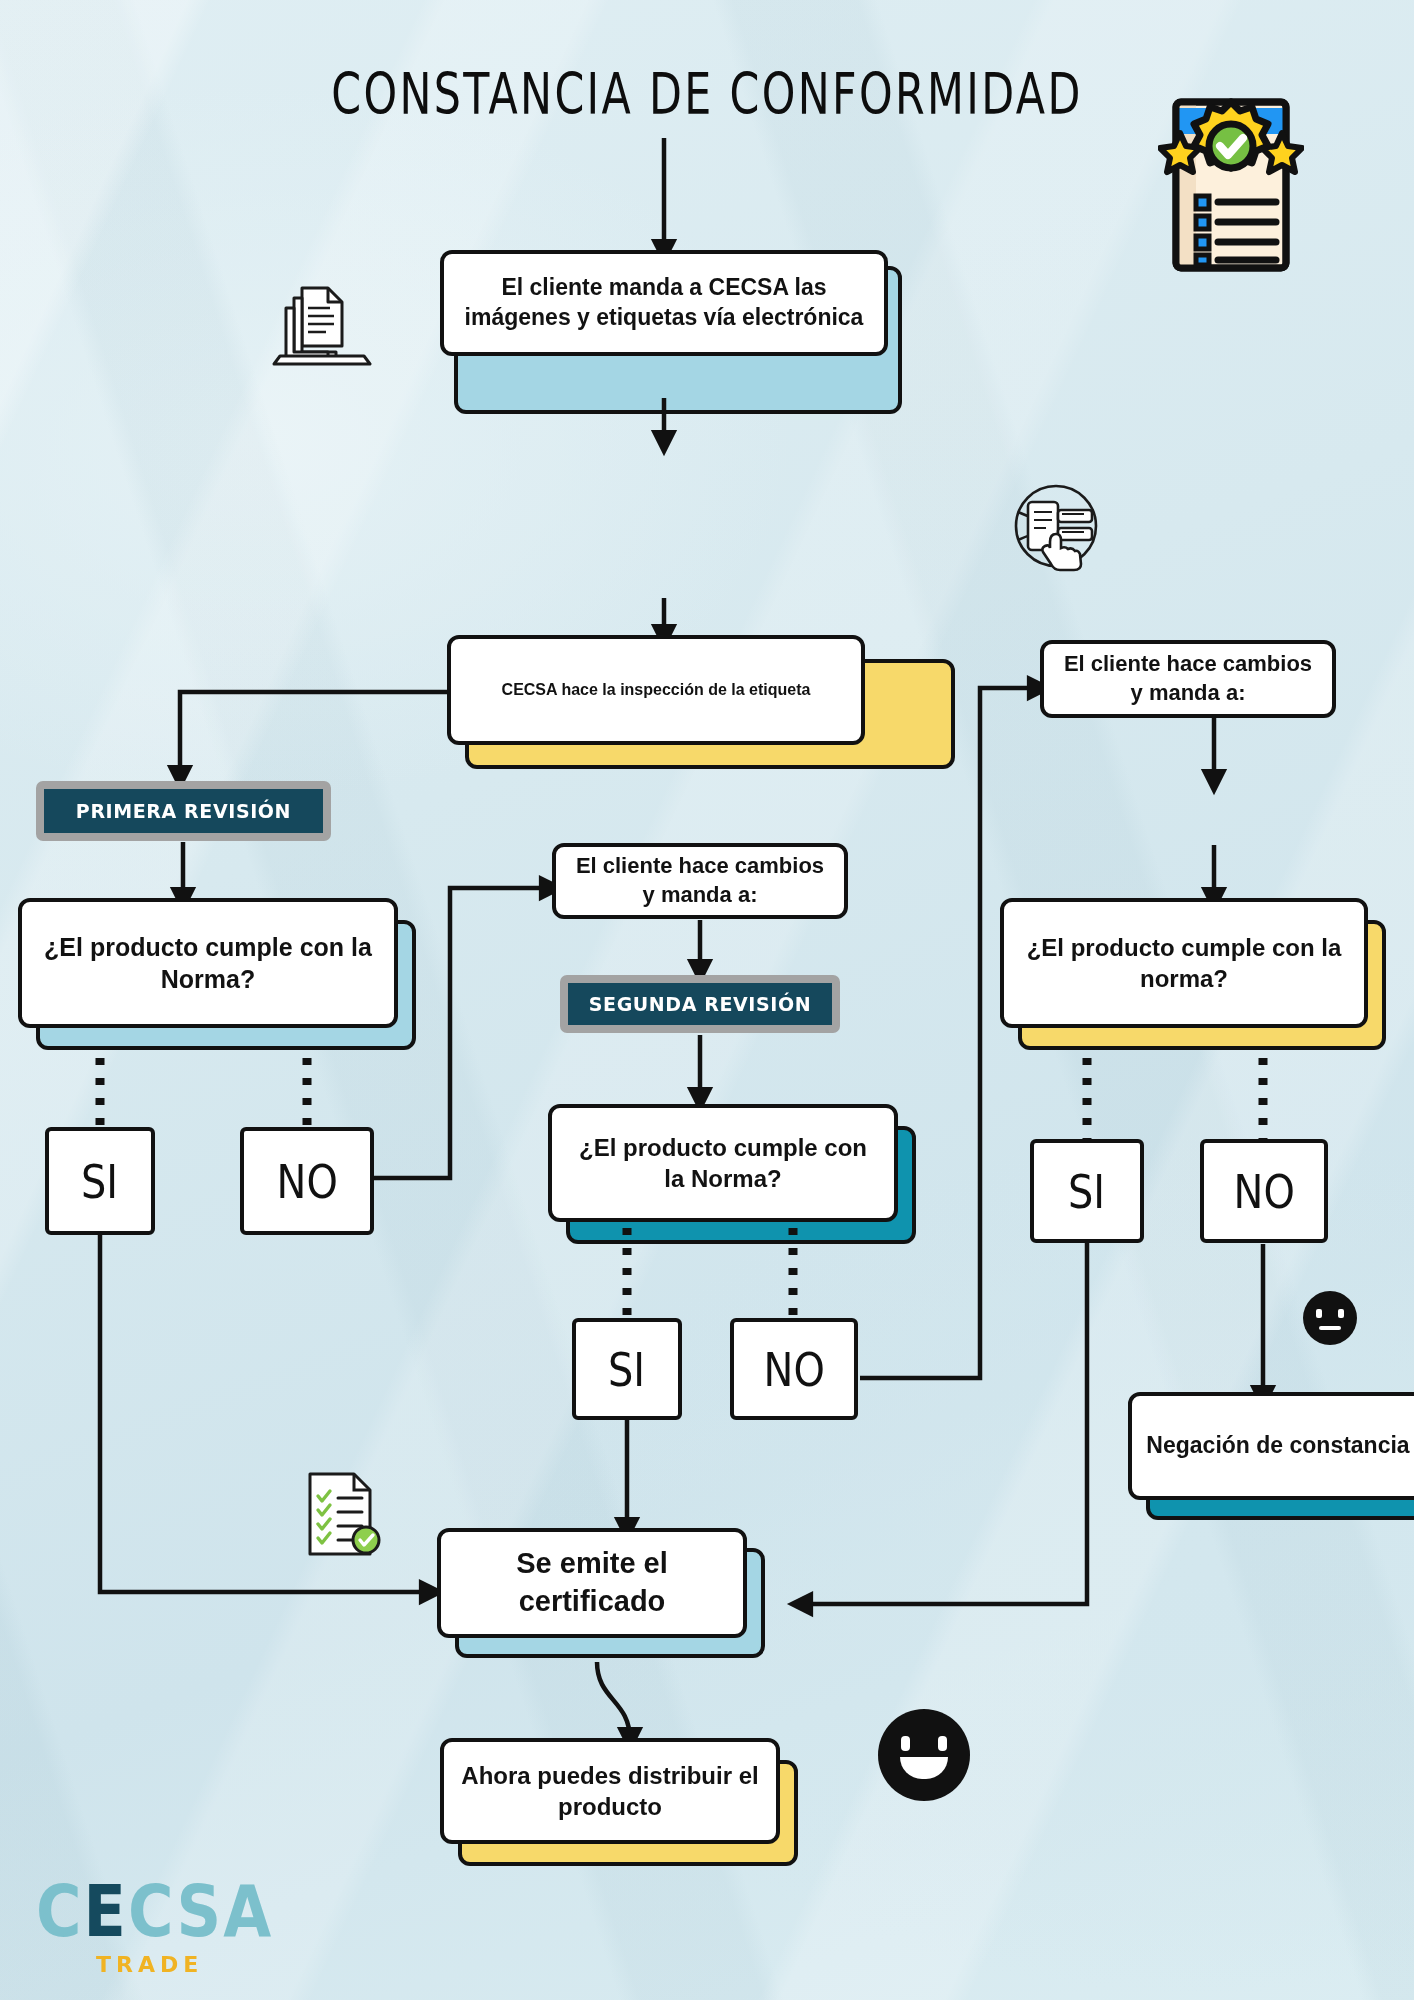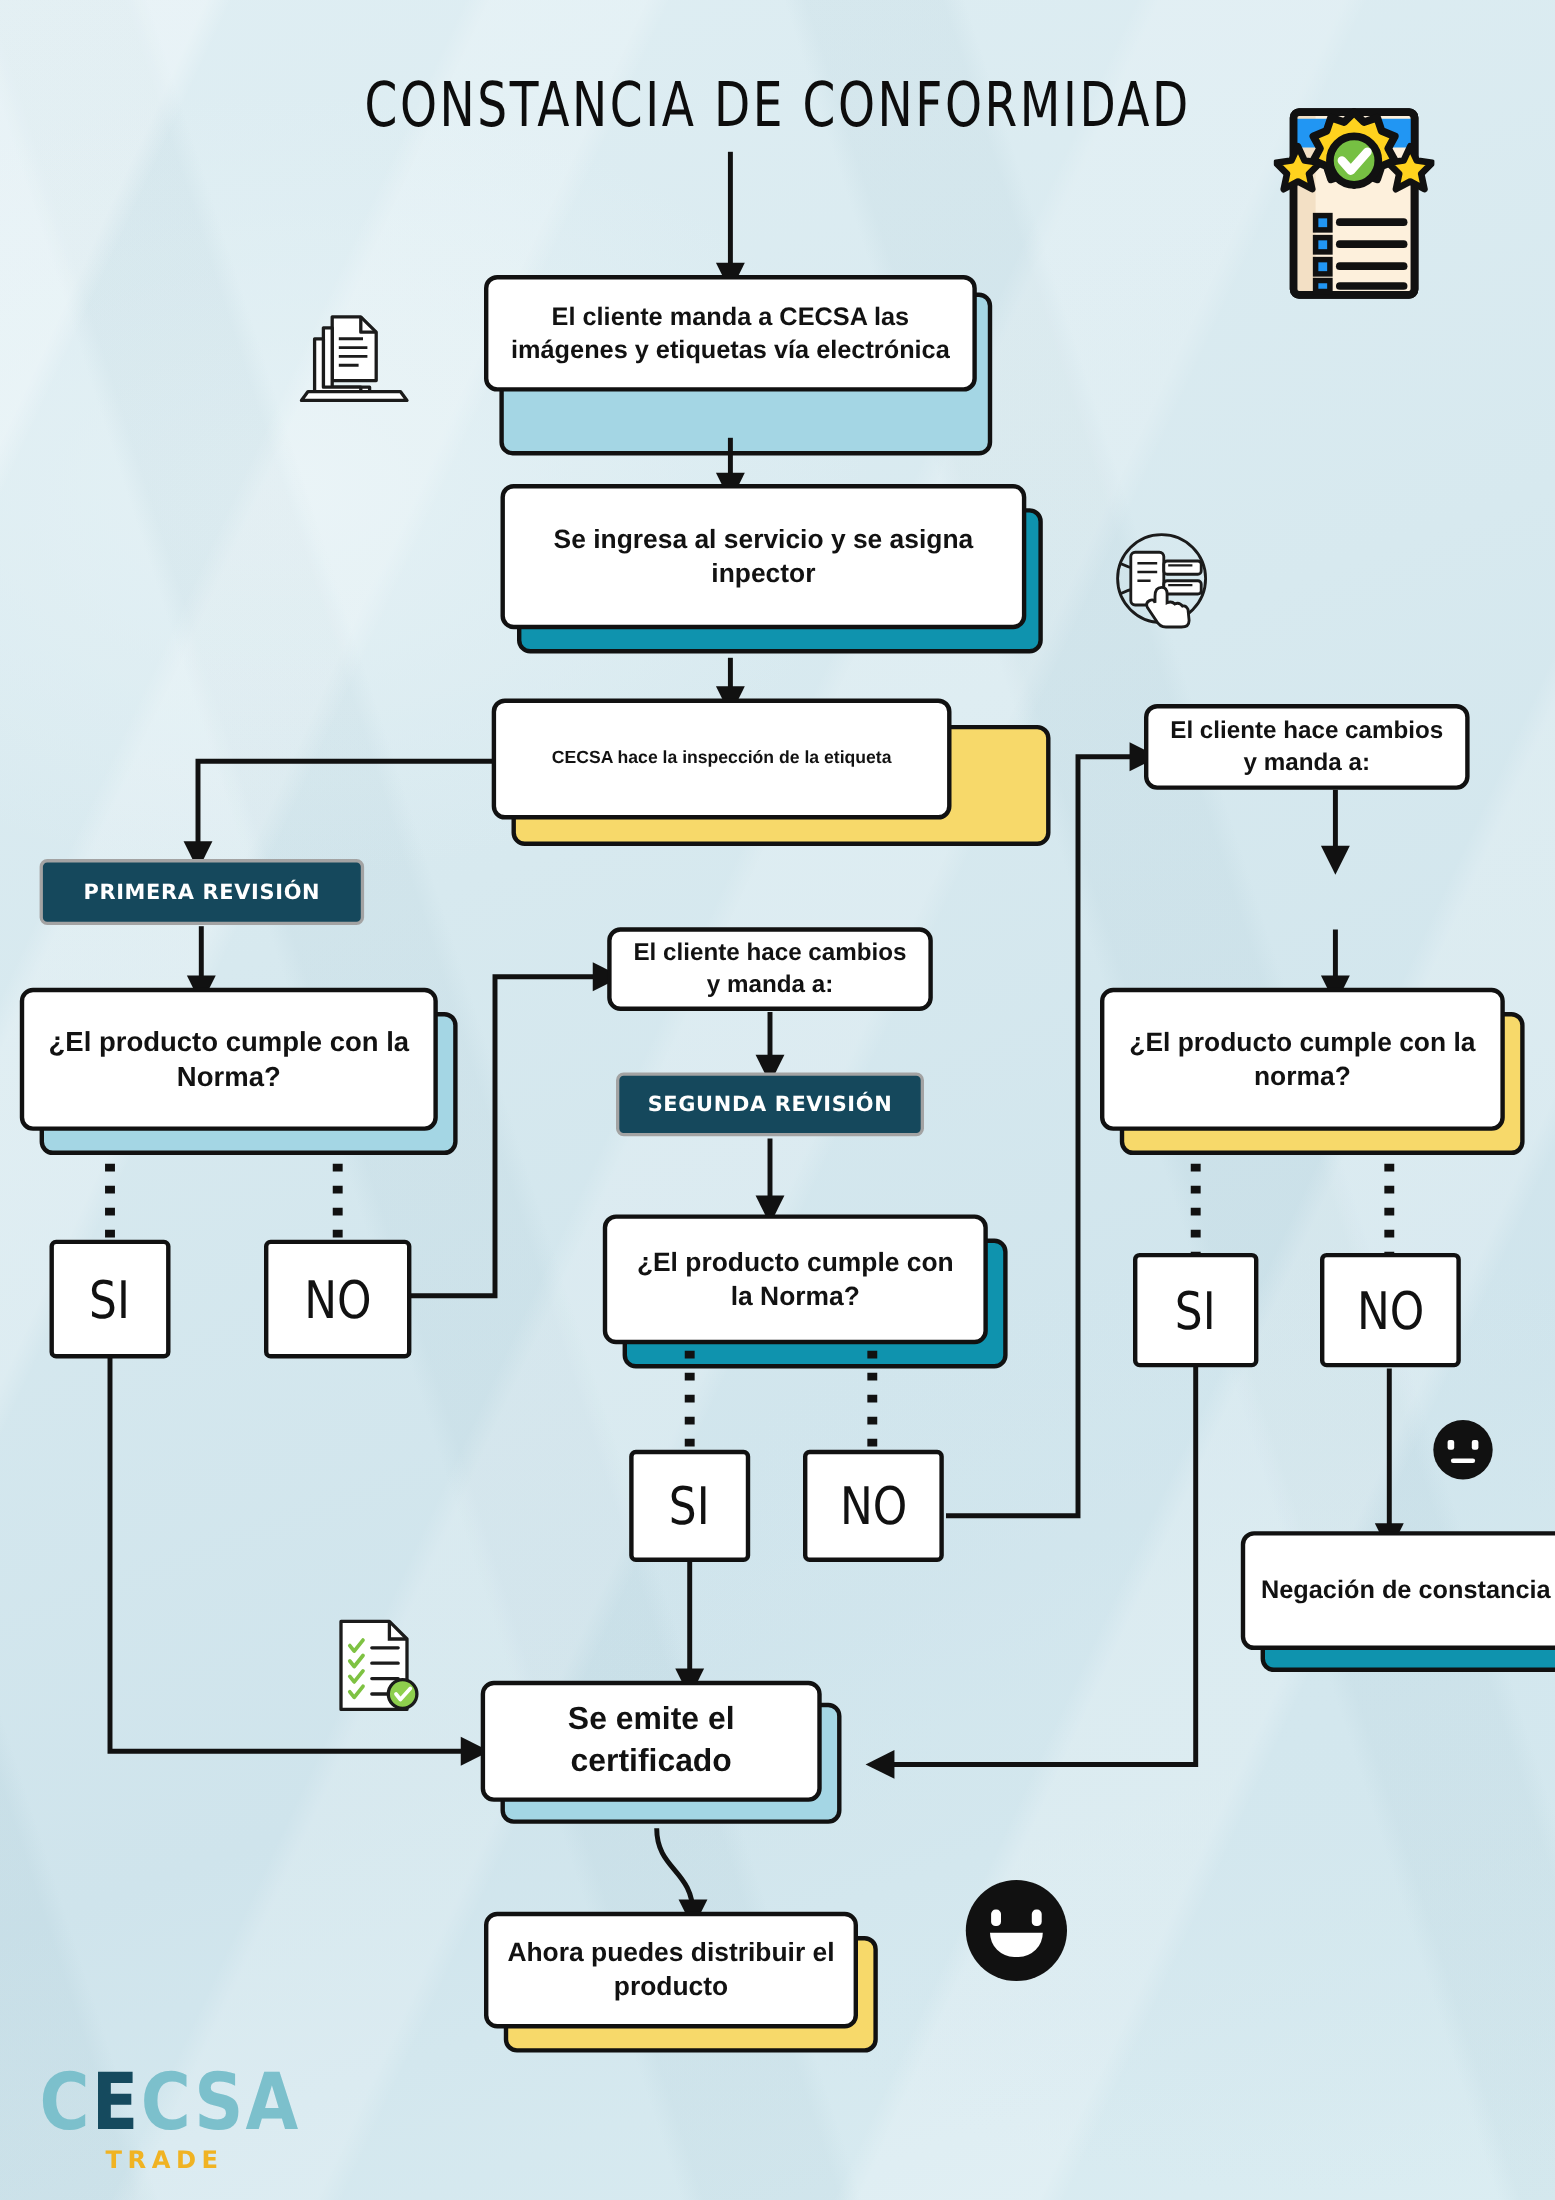--- a/index.html
+++ b/index.html
@@ -50,21 +50,21 @@
     position:absolute;border:4.5px solid #111;border-radius:12px;
     z-index:1;box-sizing:border-box;
   }
   .sh-blue   {background:#a4d6e4;}
   .sh-teal   {background:#0f93ae;}
   .sh-yellow {background:#f7d96a;}
 
   
   .revision{
     position:absolute;box-sizing:border-box;
-    background:#15485c;border:3px solid #a3a3a3;border-radius:7px;
+    background:#15485c;border:8px solid #a3a3a3;border-radius:7px;
     color:#fff;font-weight:600;letter-spacing:.6px;
     display:flex;align-items:center;justify-content:center;
     font-size:19px;z-index:4;
     font-family:"DejaVu Sans", sans-serif;
   }
 
   
   .sinobox{
     position:absolute;box-sizing:border-box;
     background:#fff;border:4px solid #111;border-radius:6px;
@@ -152,24 +152,20 @@
         <path d="M 1263 1058 L 1263 1140"></path>
       </g>
     </g>
   </svg>
 
   <div class="nodewrap" style="left:440px;top:250px;">
     <div class="shadow sh-blue" style="left:14px;top:16px;width:448px;height:148px;"></div>
     <div class="node" style="width:448px;height:106px;font-size:23px;">El cliente manda a CECSA las imágenes y etiquetas vía electrónica</div>
   </div>
 
-  <div class="nodewrap" style="left:455px;top:440px;">
-    <div class="shadow sh-teal" style="left:15px;top:22px;width:478px;height:132px;"></div>
-    <div class="node" style="width:478px;height:132px;font-size:24px;">Se ingresa al servicio y se asigna inpector</div>
-  </div>
 
   <div class="nodewrap" style="left:447px;top:635px;">
     <div class="shadow sh-yellow" style="left:18px;top:24px;width:490px;height:110px;"></div>
     <div class="node" style="width:418px;height:110px;font-size:16px;font-weight:600;text-align:center;">CECSA hace la inspección de la etiqueta</div>
   </div>
 
   <div class="revision" style="left:36px;top:781px;width:295px;height:60px;">
     <span>PRIMERA REVISIÓN</span>
   </div>
 

